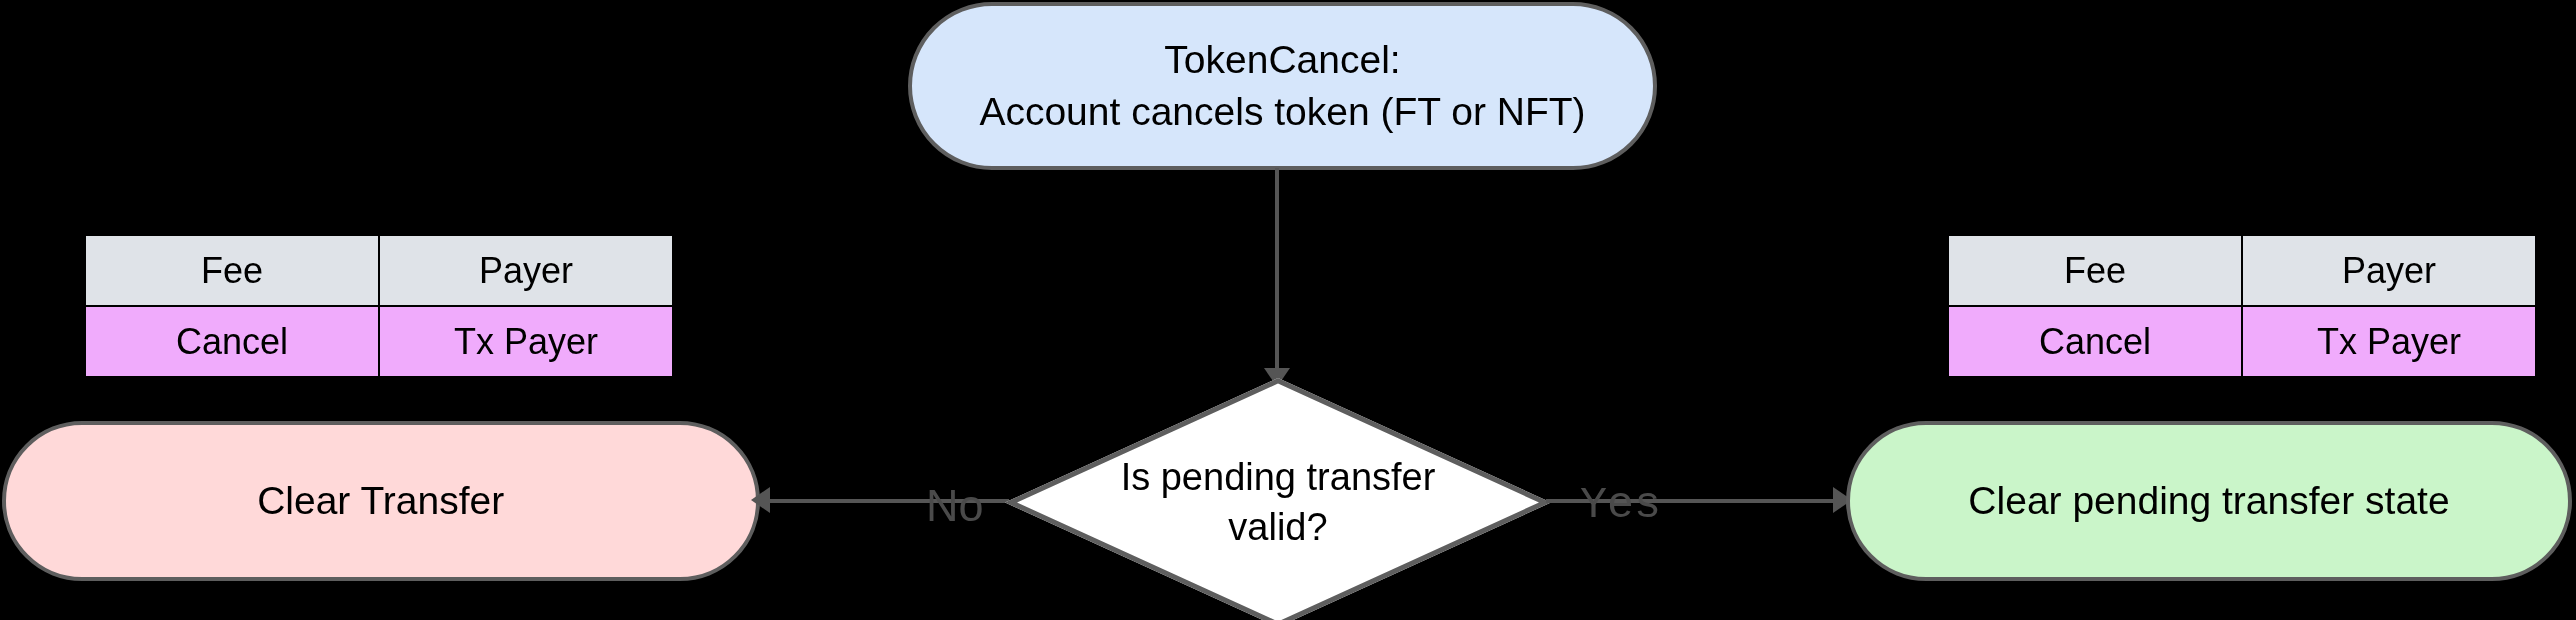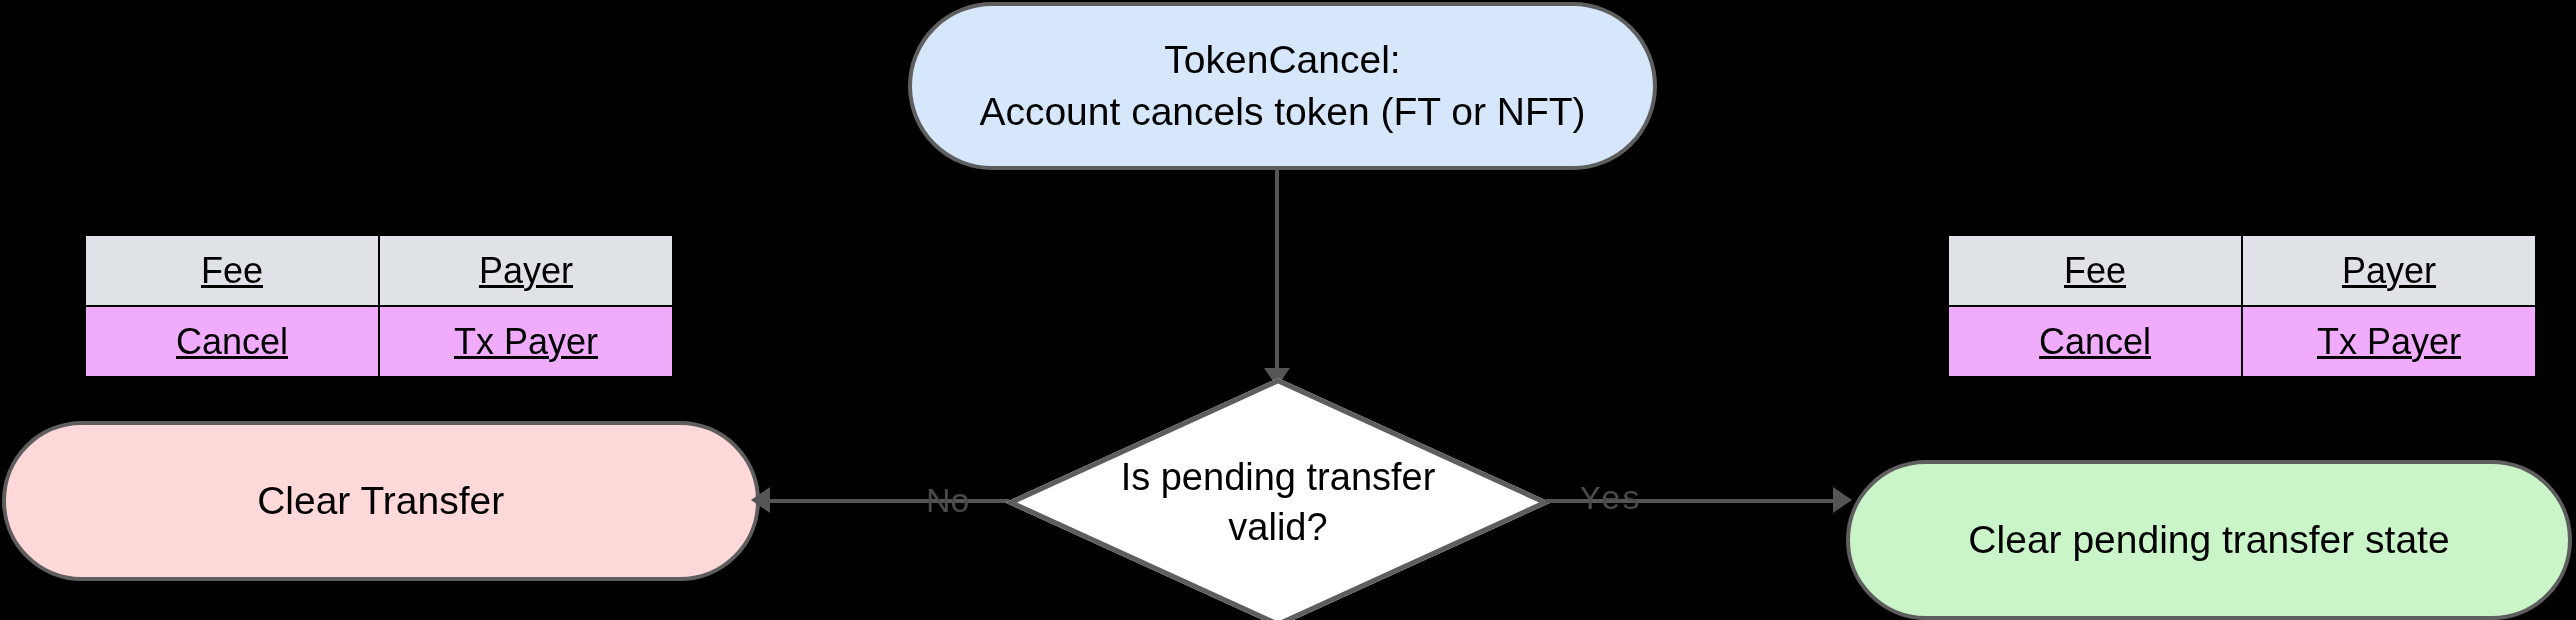--- a/index.html
+++ b/index.html
@@ -51,21 +51,20 @@
     background: #ffd9d9;
     font-size: 39px;
   }
   #node-clear-state {
     left: 1846px;
     top: 421px;
     width: 726px;
     height: 160px;
     background: #caf5c9;
     font-size: 39px;
-    margin-top: 39px;
   }
   
   #node-decision-wrap {
     position: absolute;
     left: 1005px;
     top: 378px;
     width: 546px;
     height: 249px;
   }
   #node-decision-shape {
@@ -111,21 +110,20 @@
     color: #000000;
   }
   .fee-table th,
   .fee-table td {
     border: 2.6px solid #000000;
     text-align: center;
     font-weight: normal;
     width: 292px;
     height: 69px;
     padding: 0;
-    text-decoration: underline;
   }
   .fee-table th {
     background: #dfe3e8;
   }
   .fee-table td {
     background: #f0abfc;
   }
   #table-left  { left: 84px;  top: 234px; }
   #table-right { left: 1947px; top: 234px; }
   
@@ -158,21 +156,21 @@
   .arrow-right {
     position: absolute;
     width: 0;
     height: 0;
     border-top: 13.7px solid transparent;
     border-bottom: 13.7px solid transparent;
     border-left: 19px solid #555555;
   }
   .edge-label {
     position: absolute;
-    font-size: 34px;
+    font-size: 45px;
     color: #4a4a4a;
     background: transparent;
     line-height: 1;
     white-space: nowrap;
   }
   #edge-v-main      { left: 1275px; top: 168px;  height: 218px; }
   #arrow-v-main     { left: 1264px; top: 368px; }
   #edge-h-no        { left: 760px;  top: 499px;  width: 249px; }
   #arrow-h-no       { left: 751px;  top: 487px; }
   #label-no         { left: 926px; top: 483px; }

